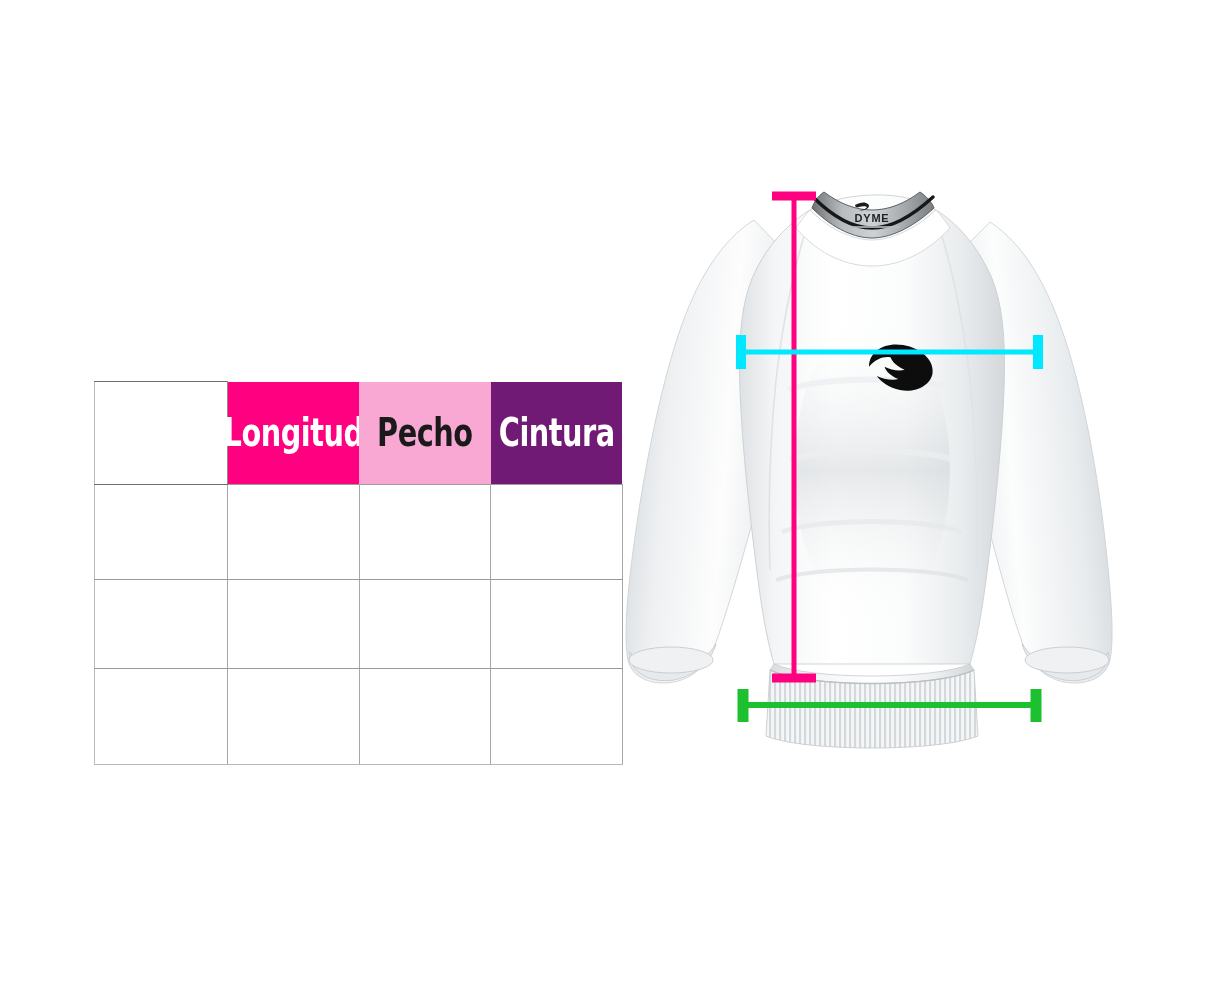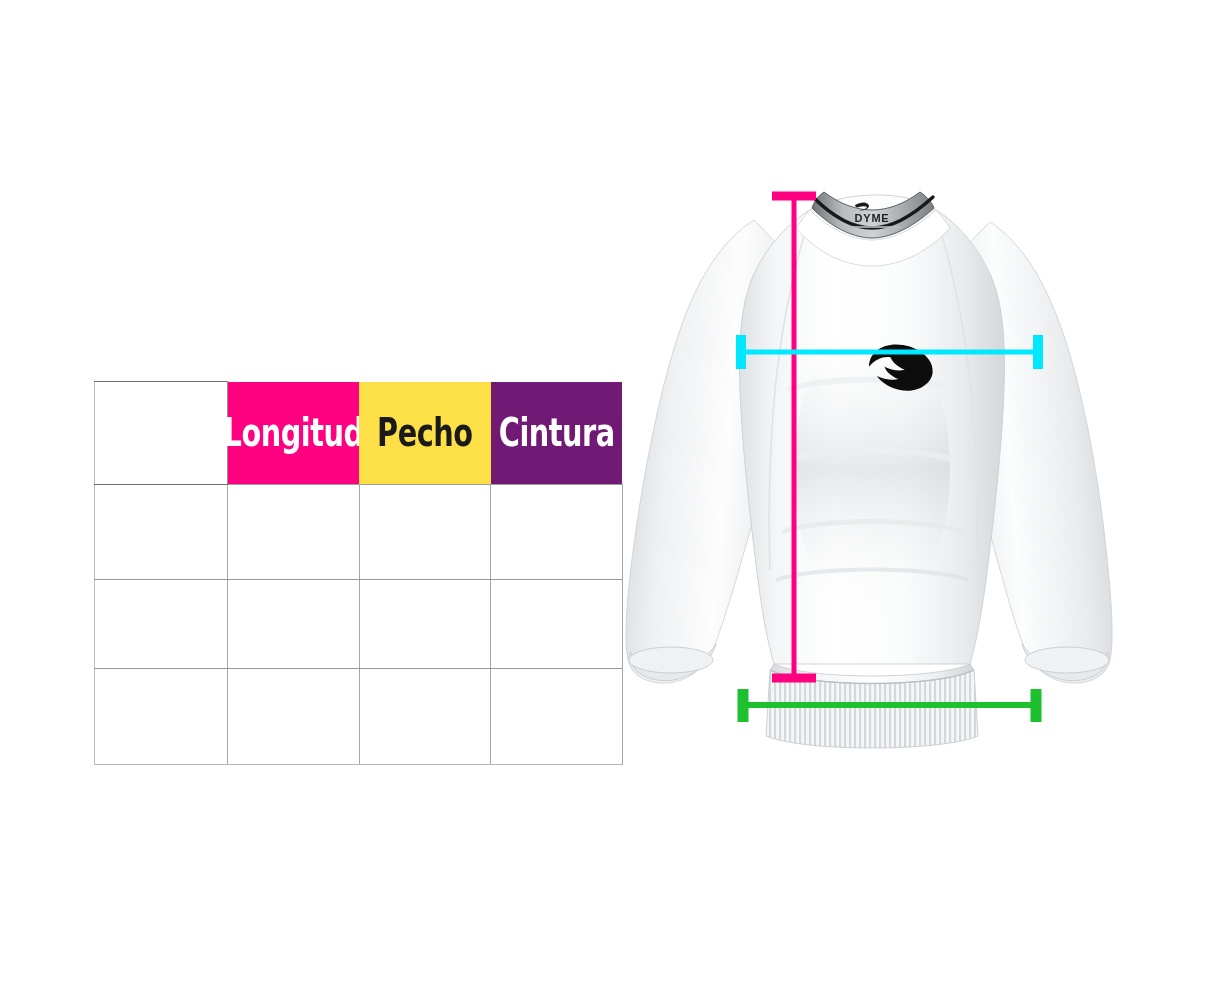--- a/index.html
+++ b/index.html
@@ -83,21 +83,21 @@
         <col class="c-meas">
     </colgroup>
     <thead>
       <tr>
         <th class="corner">
           <span class="cell-text"></span>
         </th>
         <th style="background: rgb(255, 0, 128);">
           <div class="hdr-cell" id="h0" style="color: rgb(255, 255, 255);">Longitud</div>
         </th>
-        <th style="background: #fde047;">
+        <th style="background: #f9a8d4;">
           <div class="hdr-cell" id="h1" style="color: rgb(26, 26, 26);">Pecho</div>
         </th>
         <th style="background: #701a75;">
           <div class="hdr-cell" id="h2" style="color: rgb(255, 255, 255);">Cintura</div>
         </th>
       </tr>
     </thead>
     <tbody>
       <tr>
         <td>

